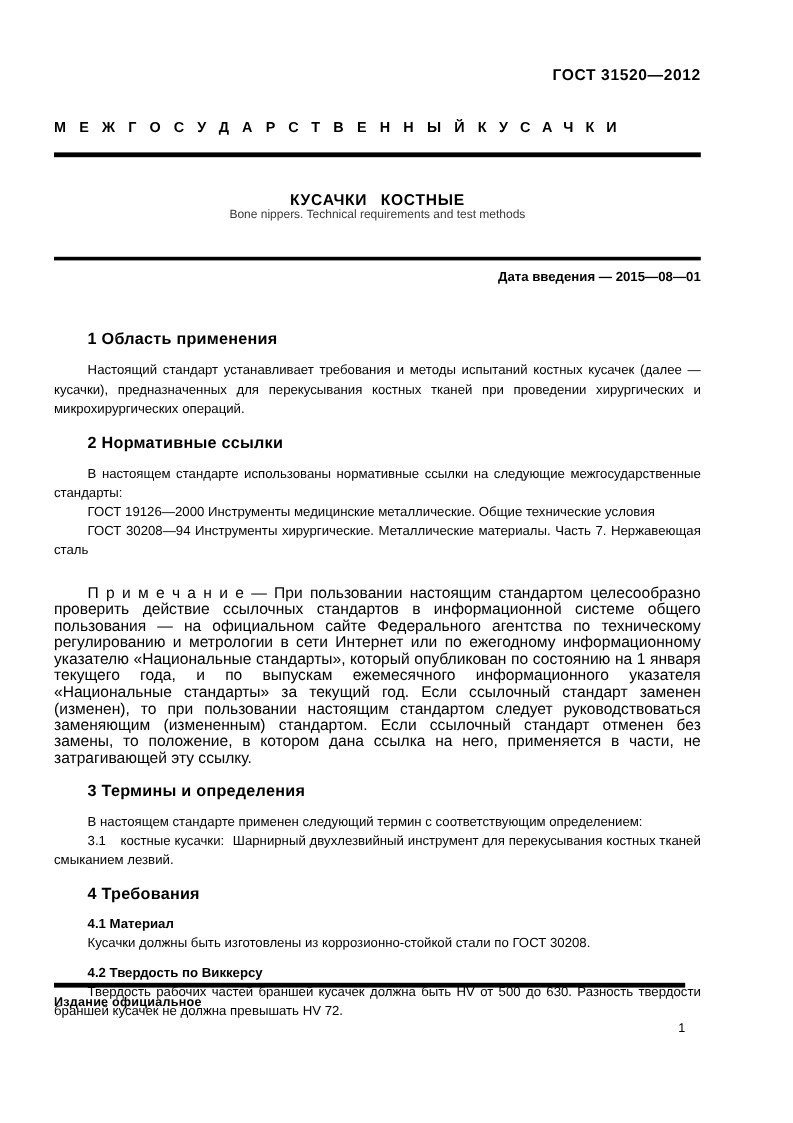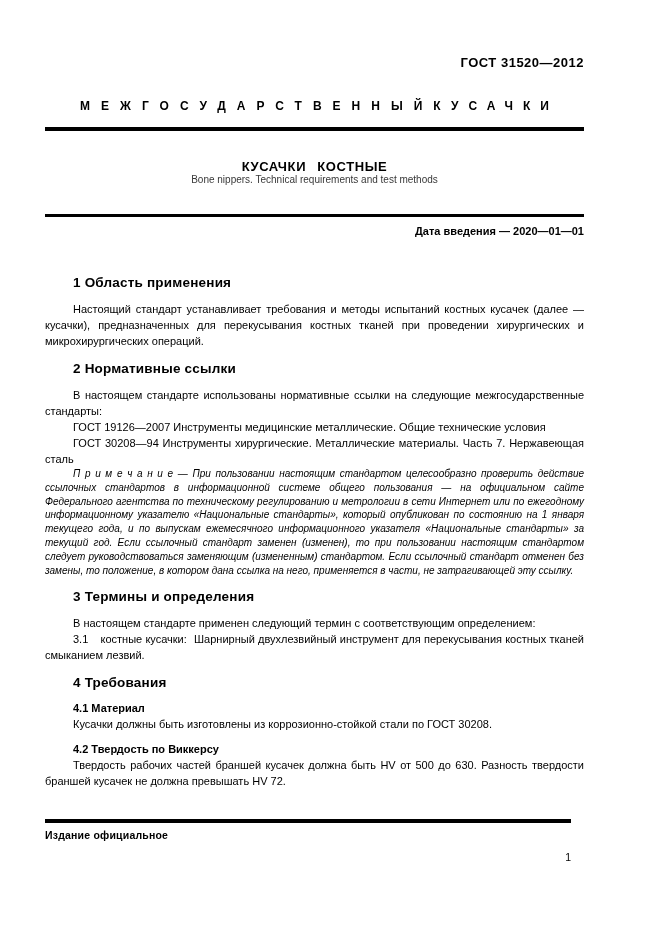--- a/index.html
+++ b/index.html
@@ -19,21 +19,21 @@
     margin-top: 56px;
     text-align: right;
     font-size: 13px;
     font-weight: bold;
     line-height: 14px;
     letter-spacing: 0.5px;
   }
   .band {
     margin-top: 30px;
     display: flex;
-    justify-content: center;
+    justify-content: flex-start;
     font-size: 12px;
     font-weight: bold;
     line-height: 13px;
     white-space: nowrap;
   }
   .band .word1 { letter-spacing: 11px; }
   .band .word2 { letter-spacing: 10px; margin-right: -10px; }
   .rule-thick { margin-top: 14px; height: 4px; background: #000; }
   .rule-medium { margin-top: 28px; height: 3px; background: #000; }
   .title-main {
@@ -88,26 +88,25 @@
   p {
     margin: 0;
     font-size: 11px;
     line-height: 16px;
     text-align: justify;
     text-indent: 28px;
   }
   p.after-heading { margin-top: 10px; }
   .ref-item { margin-top: 0; }
   .note {
-    margin-top: 0;
-    font-size: 10px;
+    margin-top: 20px;
+    font-size: 13px;
     line-height: 13.8px;
     text-align: justify;
     text-indent: 28px;
-    font-style: italic;
   }
   .term-num { margin-right: 9px; }
   .term-name { font-weight: normal; margin-right: 4px; }
   .footer { position: absolute; left: 45px; right: 90px; top: 819px; }
   .footer-rule { height: 4px; background: #000; }
   .edition {
     margin-top: 6px;
     font-size: 10.5px;
     font-weight: bold;
     line-height: 12px;
@@ -132,28 +131,28 @@
     <span class="word2">КУСАЧКИ</span>
   </div>
 
   <div class="rule-thick"></div>
 
   <div class="title-main">КУСАЧКИ КОСТНЫЕ</div>
   <div class="title-en">Bone nippers. Technical requirements and test methods</div>
 
   <div class="rule-medium"></div>
 
-  <div class="date-line">Дата введения — 2020—01—01</div>
+  <div class="date-line">Дата введения — 2015—08—01</div>
 
   <h2 class="first">1 Область применения</h2>
   <p class="after-heading">Настоящий стандарт устанавливает требования и методы испытаний костных кусачек (далее — кусачки), предназначенных для перекусывания костных тканей при проведении хирургических и микрохирургических операций.</p>
 
   <h2>2 Нормативные ссылки</h2>
   <p class="after-heading">В настоящем стандарте использованы нормативные ссылки на следующие межгосударственные стандарты:</p>
-  <p class="ref-item">ГОСТ 19126—2007 Инструменты медицинские металлические. Общие технические условия</p>
+  <p class="ref-item">ГОСТ 19126—2000 Инструменты медицинские металлические. Общие технические условия</p>
   <p class="ref-item">ГОСТ 30208—94 Инструменты хирургические. Металлические материалы. Часть 7. Нержавеющая сталь</p>
 
   <p class="note">
     <span>П р и м е ч а н и е —</span>
     <span>При пользовании настоящим стандартом целесообразно проверить действие ссылочных стандартов в информационной системе общего пользования — на официальном сайте Федерального агентства по техническому регулированию и метрологии в сети Интернет или по ежегодному информационному указателю «Национальные стандарты», который опубликован по состоянию на 1 января текущего года, и по выпускам ежемесячного информационного указателя «Национальные стандарты» за текущий год. Если ссылочный стандарт заменен (изменен), то при пользовании настоящим стандартом следует руководствоваться заменяющим (измененным) стандартом. Если ссылочный стандарт отменен без замены, то положение, в котором дана ссылка на него, применяется в части, не затрагивающей эту ссылку.</span>
   </p>
 
   <h2>3 Термины и определения</h2>
   <p class="after-heading">В настоящем стандарте применен следующий термин с соответствующим определением:</p>
   <p>

